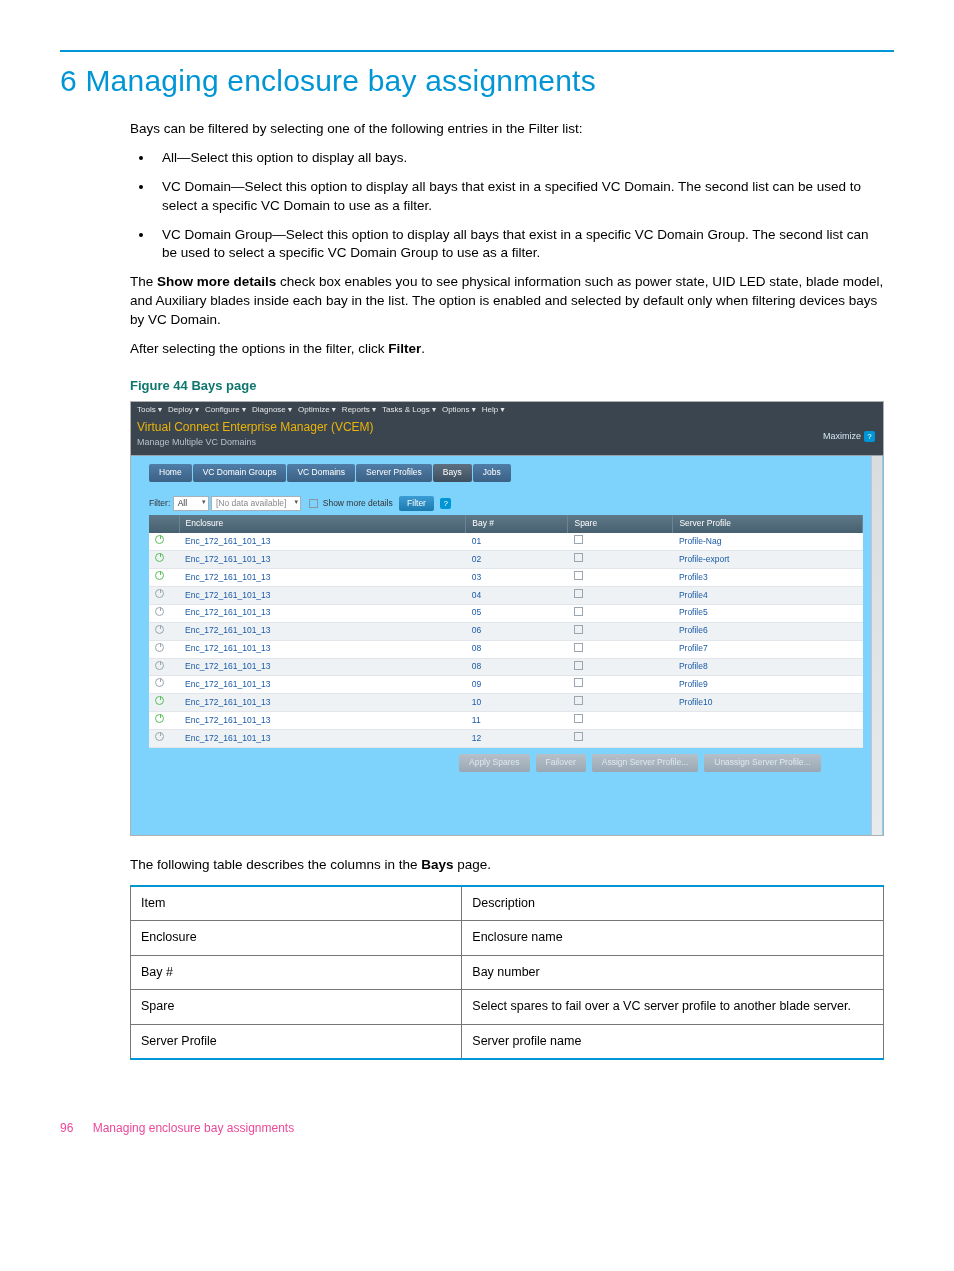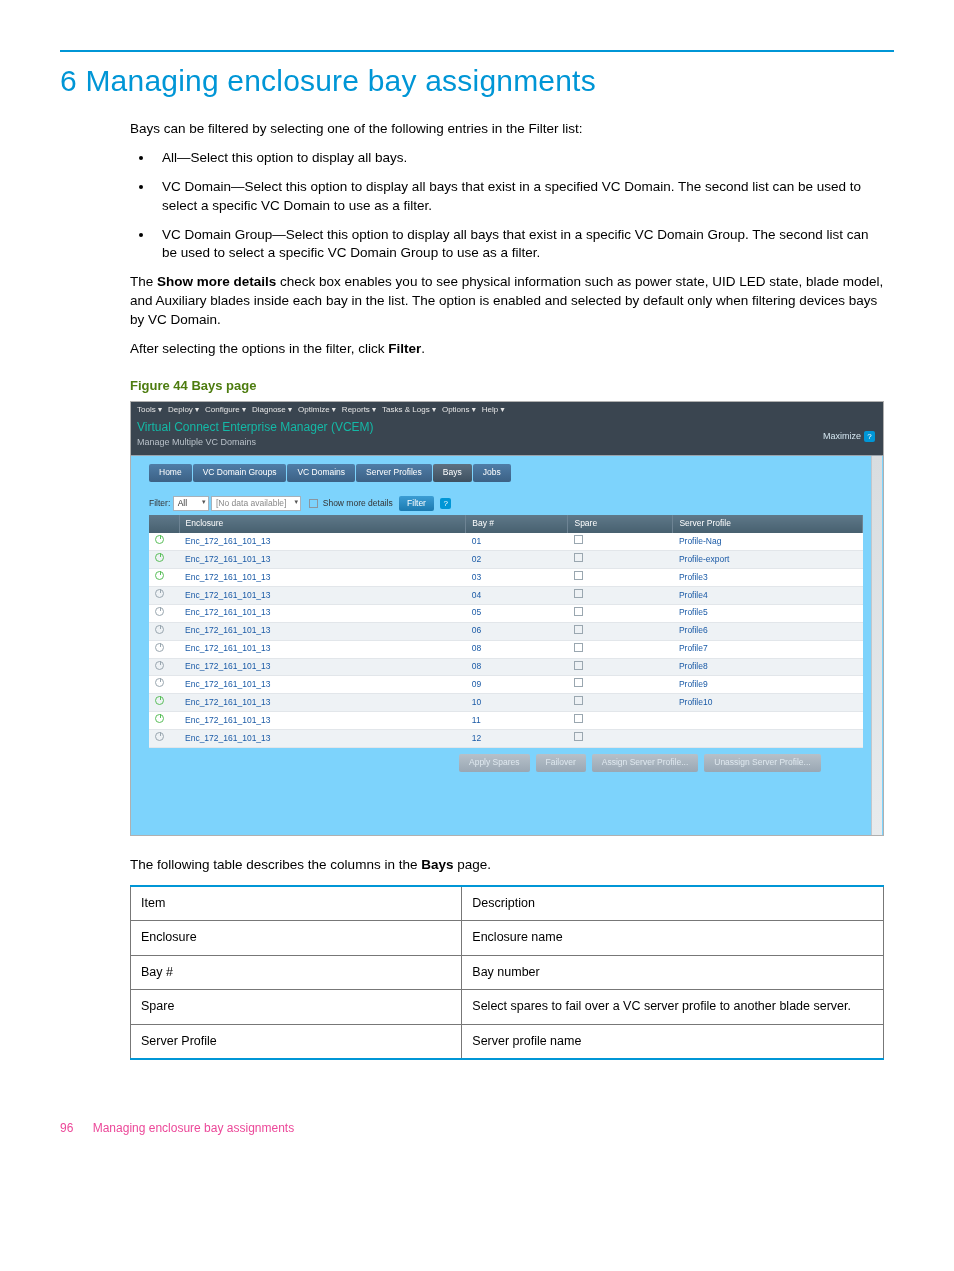--- a/index.html
+++ b/index.html
@@ -19,35 +19,35 @@
     font-size: 30px;
     color: #0096d6;
     margin: 0 0 18px 0;
     letter-spacing: 0.2px;
   }
   .body-block { margin-left: 70px; margin-right: 10px; }
   p { margin: 6px 0 10px 0; font-size: 13.5px; }
   ul.bul { margin: 6px 0 10px 0; padding-left: 24px; }
   ul.bul li { margin: 6px 0 10px 0; font-size: 13.5px; padding-left: 8px; }
   .strong { font-weight: 700; }
-  .figtitle { color: #4d7c0f; font-weight: 700; font-size: 13px; margin-top: 18px; margin-bottom: 6px; }
+  .figtitle { color: #0f766e; font-weight: 700; font-size: 13px; margin-top: 18px; margin-bottom: 6px; }
 
   
   .shot {
     border: 1px solid #b0b0b0;
     background: #3a4550;
     font-size: 9px;
     color: #e6e6e6;
     position: relative;
     padding: 0;
   }
   .menubar { background: #3a4550; padding: 2px 6px; font-size: 8px; }
   .menubar span { margin-right: 6px; color: #e6e6e6; }
   .shot-title { background: #3a4550; padding: 2px 6px 6px 6px; }
-  .shot-title .t1 { color: #14b8a6; font-size: 12px; }
+  .shot-title .t1 { color: #eab308; font-size: 12px; }
   .shot-title .t2 { color: #b8c0c8; font-size: 9px; }
   .maximize { position: absolute; right: 8px; top: 28px; font-size: 9px; color: #d4e6f0; }
   .help-icon { display:inline-block; width:11px; height:11px; background:#0096d6; color:#fff; border-radius:2px; text-align:center; line-height:11px; font-size:8px; margin-left:3px; }
 
   .canvas { background: #7dd3fc; border-top:1px solid #9aa3ac; padding: 4px 4px 10px 4px; min-height: 380px; position: relative; }
   .canvas::after { content:""; position:absolute; right:1px; top:0; bottom:0; width:10px; background:linear-gradient(#d9dde0,#e8ebed); border-left:1px solid #c0c6cc; }
   .tabrow { margin: 4px 0 14px 14px; }
   .tabrow .tab {
     display: inline-block; padding: 3px 10px; font-size: 8.5px; color: #fff;
     background: linear-gradient(#4f7da7,#3c6185); border-radius: 2px; margin-right: 1px;

